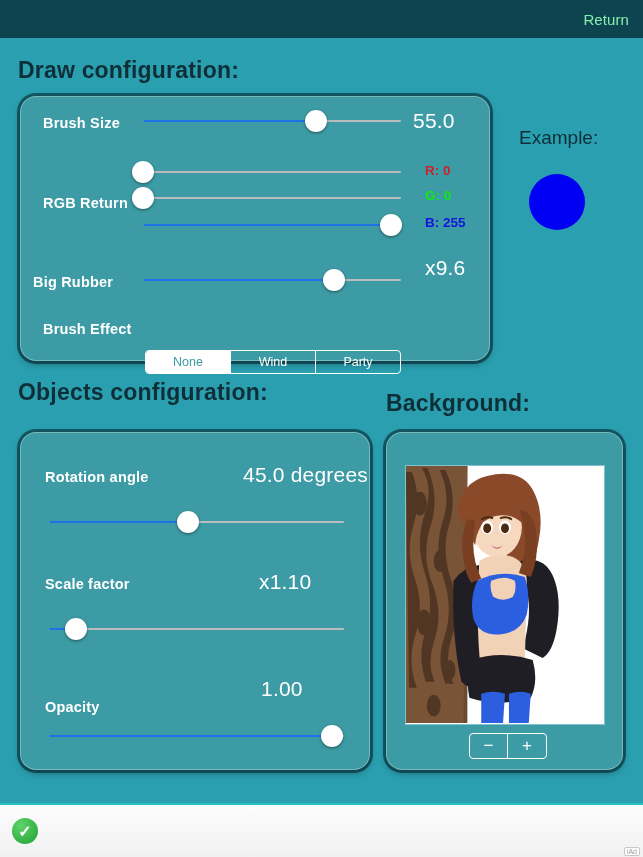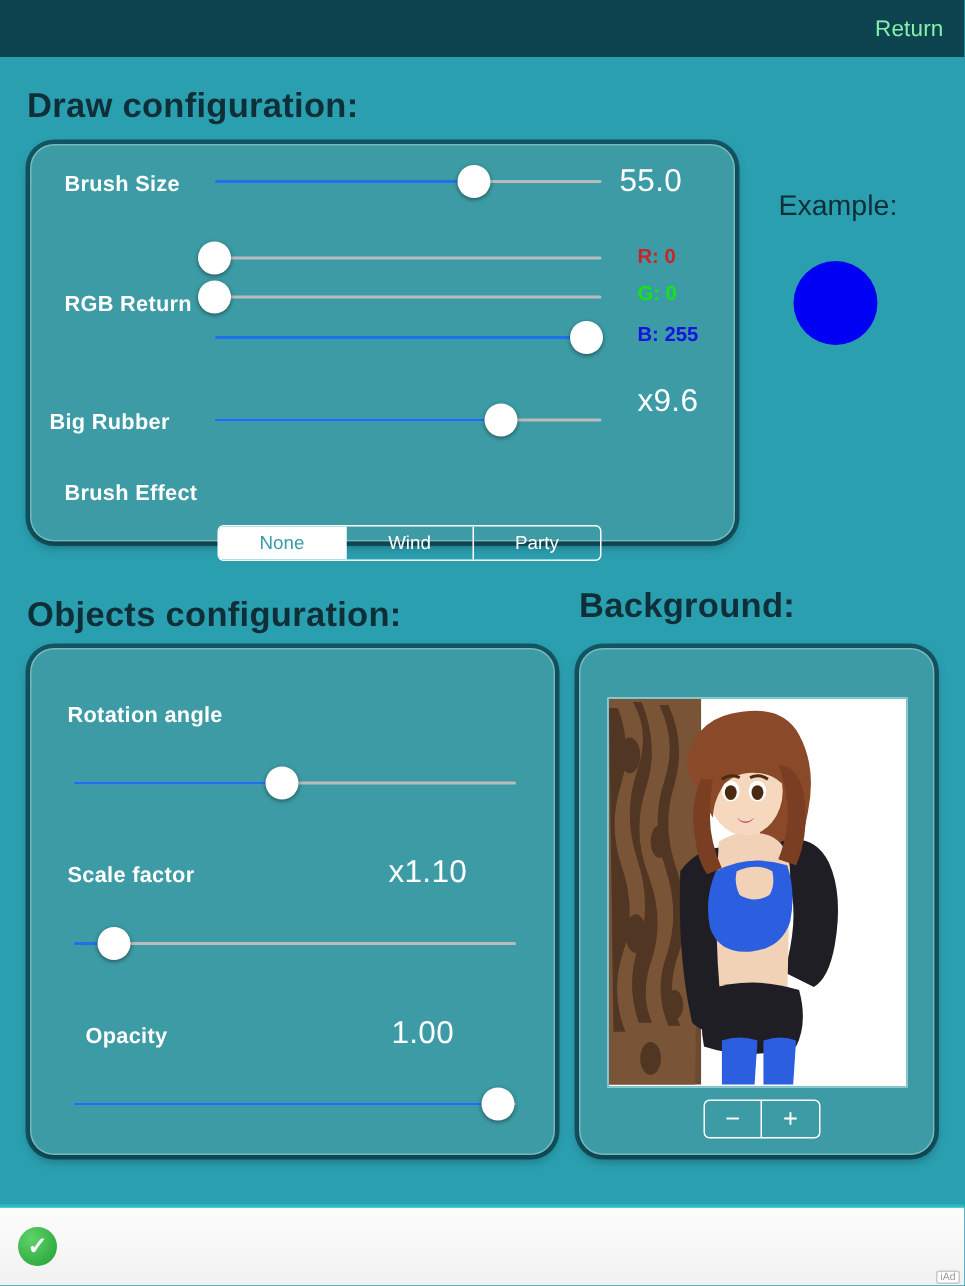--- a/index.html
+++ b/index.html
@@ -190,40 +190,41 @@
   <div class="segmented" id="brush-effect-segmented" style="left:124px; top:218px; width:256px;margin-top:35px;">
       <div class="seg active">None</div>
       <div class="seg">Wind</div>
       <div class="seg">Party</div>
     </div>
 </div>
 
 <span class="example-label" style="left:519px; top:127px;">Example:</span>
 <div class="example-dot" id="example-dot" style="left: 529px; top: 174px; background: rgb(0, 0, 245);"></div>
 
-<div class="section-title" style="position:absolute; left:18px; top:396px;">Objects configuration:</div>
+<div class="section-title" style="position:absolute; left:18px; top:379px;">Objects configuration:</div>
 
 <div class="panel" style="left:20px; top:432px; width:350px; height:338px;">
 
   <span class="ctl-label" style="position:absolute; left:24px; top:36px;">Rotation angle</span>
+  <span class="ctl-value" style="position:absolute; left:222px; top:30px;">45.0 degrees</span>
   <div class="slider" style="left:28px; top:78px; width:295px;">
     <div class="track"></div>
     <div class="fill" style="width: 47%;"></div>
     <div class="thumb" style="left: 47%;"></div>
   </div>
 
   <span class="ctl-label" style="position:absolute; left:24px; top:143px;">Scale factor</span>
   <span class="ctl-value" style="position:absolute; left:238px; top:137px;">x1.10</span>
   <div class="slider" style="left:28px; top:185px; width:295px;">
     <div class="track"></div>
     <div class="fill" style="width: 9%;"></div>
     <div class="thumb" style="left: 9%;"></div>
   </div>
 
-  <span class="ctl-label" style="position:absolute; left:24px; top:250px;margin-left:12px;">Opacity</span>
+  <span class="ctl-label" style="position:absolute; left:24px; top:266px;">Opacity</span>
   <span class="ctl-value" style="position:absolute; left:240px; top:244px;">1.00</span>
   <div class="slider" style="left:28px; top:292px; width:295px;">
     <div class="track"></div>
     <div class="fill" style="width: 96%;"></div>
     <div class="thumb" style="left: 96%;"></div>
   </div>
 </div>
 
 <div class="section-title" style="position:absolute; left:386px; top:390px;">Background:</div>
 

